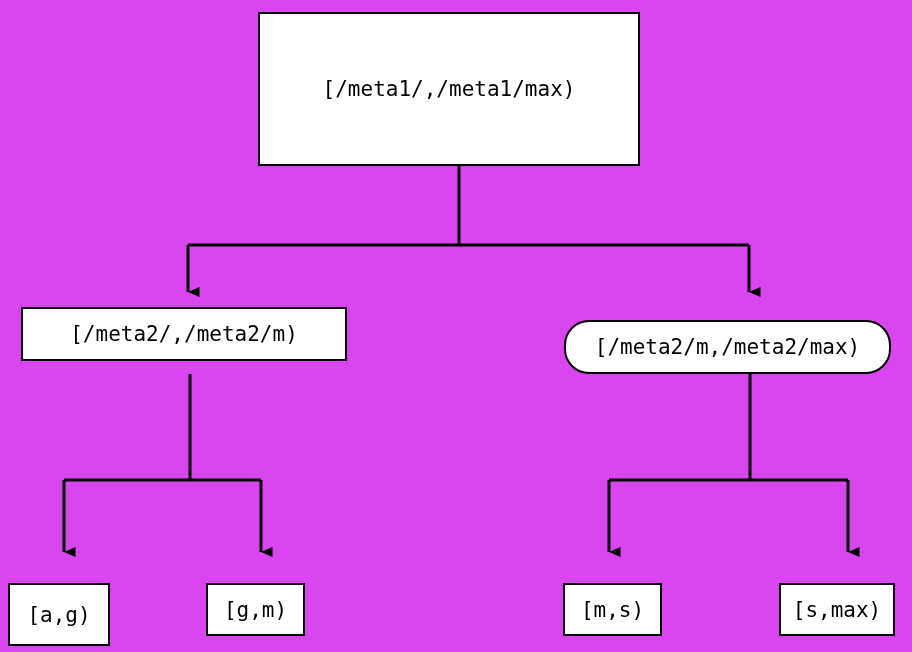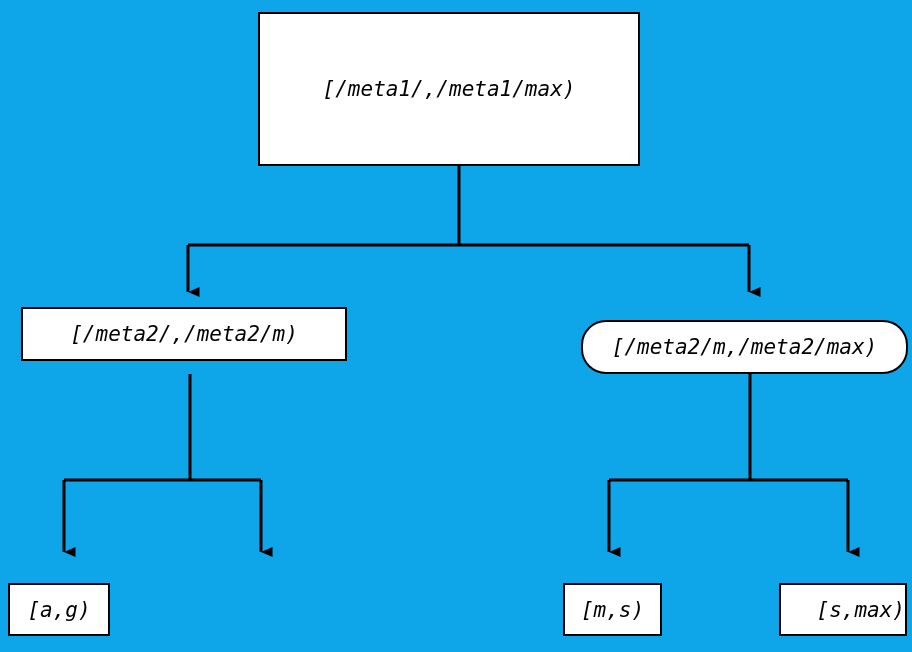--- a/index.html
+++ b/index.html
@@ -4,24 +4,23 @@
 <style>
   html, body {
     margin: 0;
     padding: 0;
     background: #ffffff;
   }
   #diagram-root {
     position: relative;
     width: 912px;
     height: 652px;
-    background: #0ea5e9;
+    background: #d946ef;
     font-family: "DejaVu Sans Mono", "Liberation Mono", monospace;
     overflow: hidden;
-    font-style: italic;
   }
   #edge-layer {
     position: absolute;
     left: 0;
     top: 0;
     width: 912px;
     height: 652px;
   }
   .node-box {
     position: absolute;
@@ -75,30 +74,33 @@
   </svg>
 
   <div class="node-box level-root" style="left:258px; top:12px; width:382px; height:154px;">
     <span class="node-label">[/meta1/,/meta1/max)</span>
   </div>
 
   <div class="node-box level-mid" style="left:21px; top:307px; width:326px; height:54px;">
     <span class="node-label">[/meta2/,/meta2/m)</span>
   </div>
 
-  <div class="node-box level-mid" style="left:581px; top:320px; width:327px; height:54px;border-radius:25px;">
+  <div class="node-box level-mid" style="left:564px; top:320px; width:327px; height:54px;border-radius:25px;">
     <span class="node-label">[/meta2/m,/meta2/max)</span>
   </div>
 
-  <div class="node-box level-leaf" style="left:8px; top:583px; width:102px; height:53px;">
+  <div class="node-box level-leaf" style="left:8px; top:583px; width:102px; height:63px;">
     <span class="node-label">[a,g)</span>
   </div>
 
+  <div class="node-box level-leaf" style="left:206px; top:583px; width:99px; height:53px;">
+    <span class="node-label">[g,m)</span>
+  </div>
 
   <div class="node-box level-leaf" style="left:563px; top:583px; width:99px; height:53px;">
     <span class="node-label">[m,s)</span>
   </div>
 
-  <div class="node-box level-leaf" style="left:779px; top:583px; width:128px; height:53px;justify-content:flex-end;">
+  <div class="node-box level-leaf" style="left:779px; top:583px; width:116px; height:53px;">
     <span class="node-label">[s,max)</span>
   </div>
 
 </div>
 
 </body></html>

